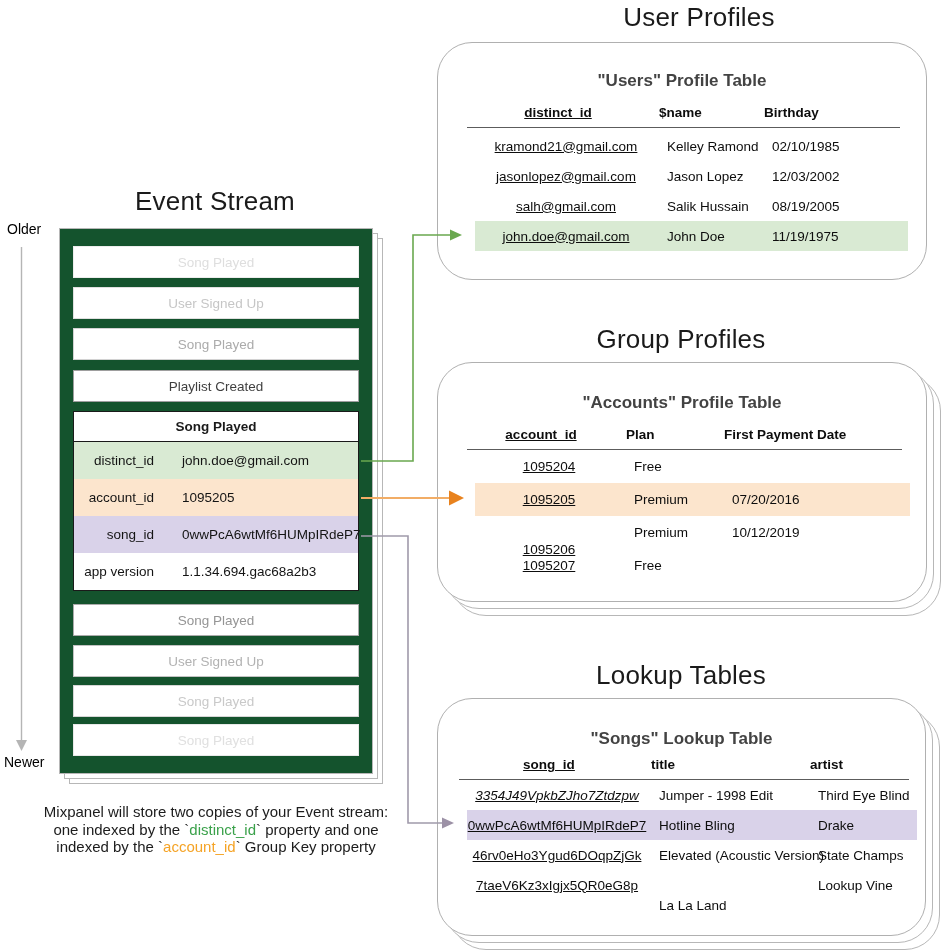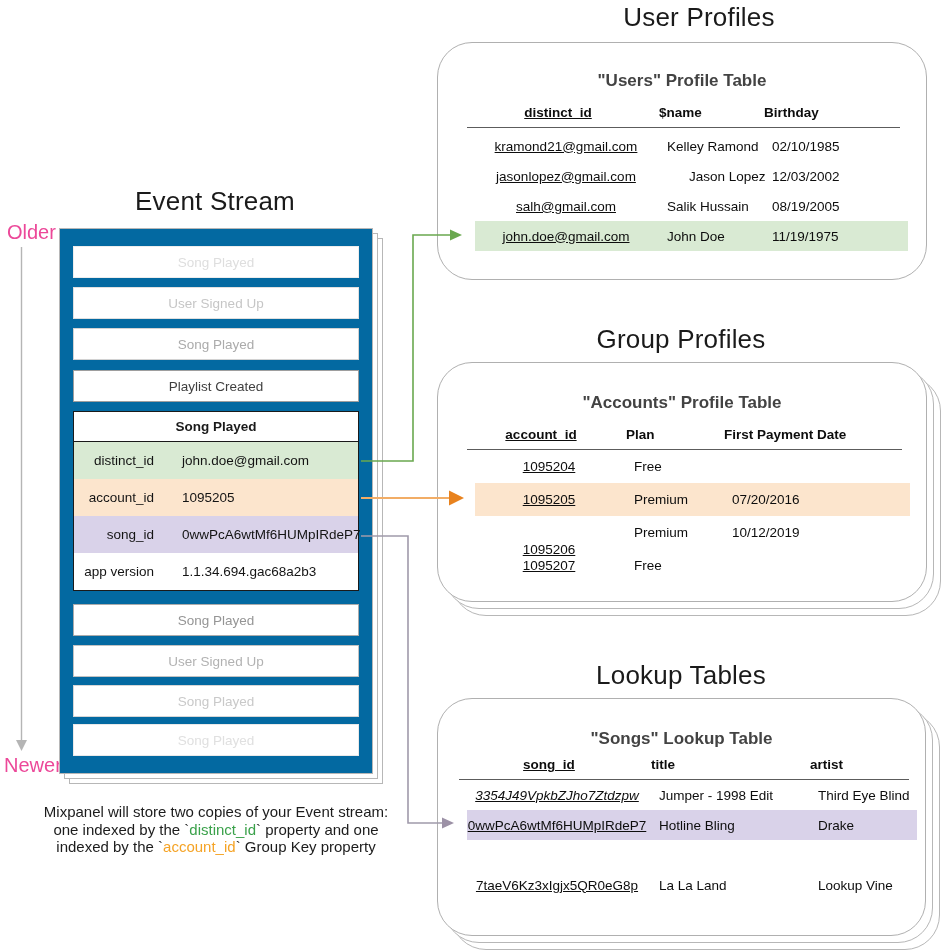--- a/index.html
+++ b/index.html
@@ -2,27 +2,27 @@
 <html><head>
 <meta charset="utf-8">
 <style>
   html,body{margin:0;padding:0;background:#ffffff;}
   #canvas{
     position:relative;width:941px;height:951px;background:#fff;overflow:hidden;
     font-family:"Liberation Sans","DejaVu Sans",sans-serif;color:#111;
   }
   .abs{position:absolute;}
   .section-title{font-size:26px;color:#1a1a1a;text-align:center;letter-spacing:0.2px;}
-  .axis-label{font-size:20px;color:#ec4899;}
+  .axis-label{font-size:14px;color:#000000;}
 
   
   .stack-layer{position:absolute;background:#fff;border:1.5px solid #b7b7b7;}
   .stack-layer.rounded{border-radius:35px;}
   #event-stream-box{position:absolute;left:59px;top:228px;width:312px;height:544px;
-    background:#0369a1;border:1.5px solid #b7b7b7;}
+    background:#14532d;border:1.5px solid #b7b7b7;}
   .ev-row{position:absolute;left:13px;width:284px;height:30px;border:1px solid;
     display:flex;align-items:center;justify-content:center;font-size:13.5px;background:#fff;}
   .fade-a1{border-color:#ededed;color:#dedede;}
   .fade-a2{border-color:#e0e0e0;color:#c6c6c6;}
   .fade-a3{border-color:#d2d2d2;color:#ababab;}
   .fade-a4{border-color:#9e9e9e;color:#3f3f3f;}
   .fade-b1{border-color:#ababab;color:#959595;}
   .fade-b2{border-color:#c2c2c2;color:#b2b2b2;}
   .fade-b3{border-color:#d6d6d6;color:#c9c9c9;}
   .fade-b4{border-color:#e9e9e9;color:#e0e0e0;}
@@ -122,21 +122,21 @@
     <div class="col-head" style="left:326px;top:62px;">Birthday</div>
     <div class="rule" style="left:29px;top:84px;width:433px;"></div>
 
     <div class="t-row" style="top:88px;height:30px;">
       <div class="cell center u" style="left:20px;width:200px;">kramond21@gmail.com</div>
       <div class="cell" style="left:221px;">Kelley Ramond</div>
       <div class="cell" style="left:326px;">02/10/1985</div>
     </div>
     <div class="t-row" style="top:118px;height:30px;">
       <div class="cell center u" style="left:20px;width:200px;">jasonlopez@gmail.com</div>
-      <div class="cell" style="left:221px;margin-left:22px;">Jason Lopez</div>
+      <div class="cell" style="left:221px;">Jason Lopez</div>
       <div class="cell" style="left:326px;">12/03/2002</div>
     </div>
     <div class="t-row" style="top:148px;height:30px;">
       <div class="cell center u" style="left:20px;width:200px;">salh@gmail.com</div>
       <div class="cell" style="left:221px;">Salik Hussain</div>
       <div class="cell" style="left:326px;">08/19/2005</div>
     </div>
     <div class="t-row" style="top:178px;height:30px;">
       <div class="row-bg bg-green" style="left:29px;width:433px;"></div>
       <div class="cell center u" style="left:20px;width:200px;">john.doe@gmail.com</div>
@@ -194,23 +194,28 @@
       <div class="cell center u" style="left:11px;width:200px;font-style:italic;">3354J49VpkbZJho7Ztdzpw</div>
       <div class="cell" style="left:213px;">Jumper - 1998 Edit</div>
       <div class="cell" style="left:372px;">Third Eye Blind</div>
     </div>
     <div class="t-row" style="top:111px;height:30px;">
       <div class="row-bg bg-purple" style="left:21px;width:450px;"></div>
       <div class="cell center u" style="left:11px;width:200px;">0wwPcA6wtMf6HUMpIRdeP7</div>
       <div class="cell" style="left:213px;text-align:right;">Hotline Bling</div>
       <div class="cell" style="left:372px;">Drake</div>
     </div>
+    <div class="t-row" style="top:141px;height:30px;">
+      <div class="cell center u" style="left:11px;width:200px;">46rv0eHo3Ygud6DOqpZjGk</div>
+      <div class="cell" style="left:213px;">Elevated (Acoustic Version)</div>
+      <div class="cell" style="left:372px;">State Champs</div>
+    </div>
     <div class="t-row" style="top:171px;height:30px;">
       <div class="cell center u" style="left:11px;width:200px;">7taeV6Kz3xIgjx5QR0eG8p</div>
-      <div class="cell" style="left:213px;">La La Land</div>
+      <div class="cell" style="left:213px;margin-top:20px;">La La Land</div>
       <div class="cell" style="left:372px;">Lookup Vine</div>
     </div>
   </div>
 
   <svg class="overlay" width="941" height="951" viewBox="0 0 941 951">
 
     <g>
       <line x1="21.5" y1="247" x2="21.5" y2="741" stroke="#b5b5b5" stroke-width="1.4"></line>
       <polygon points="21.5,751 16,740 27,740" fill="#b5b5b5"></polygon>
     </g>

